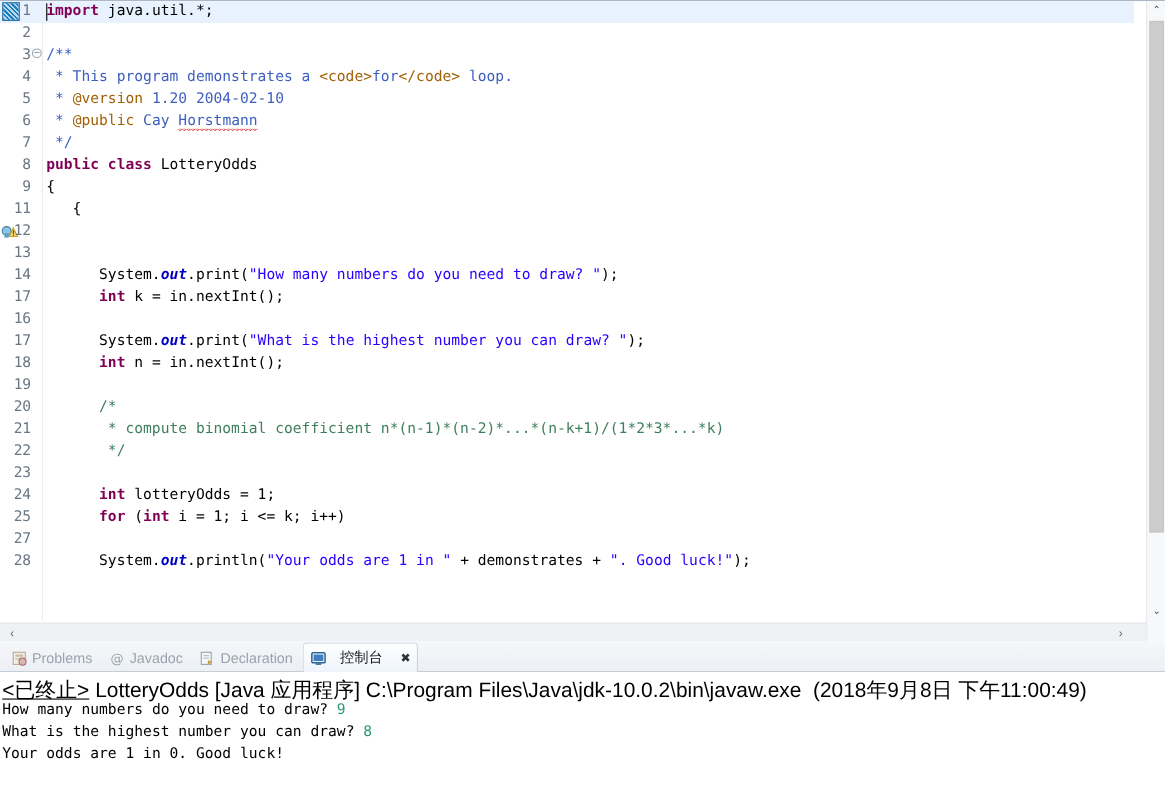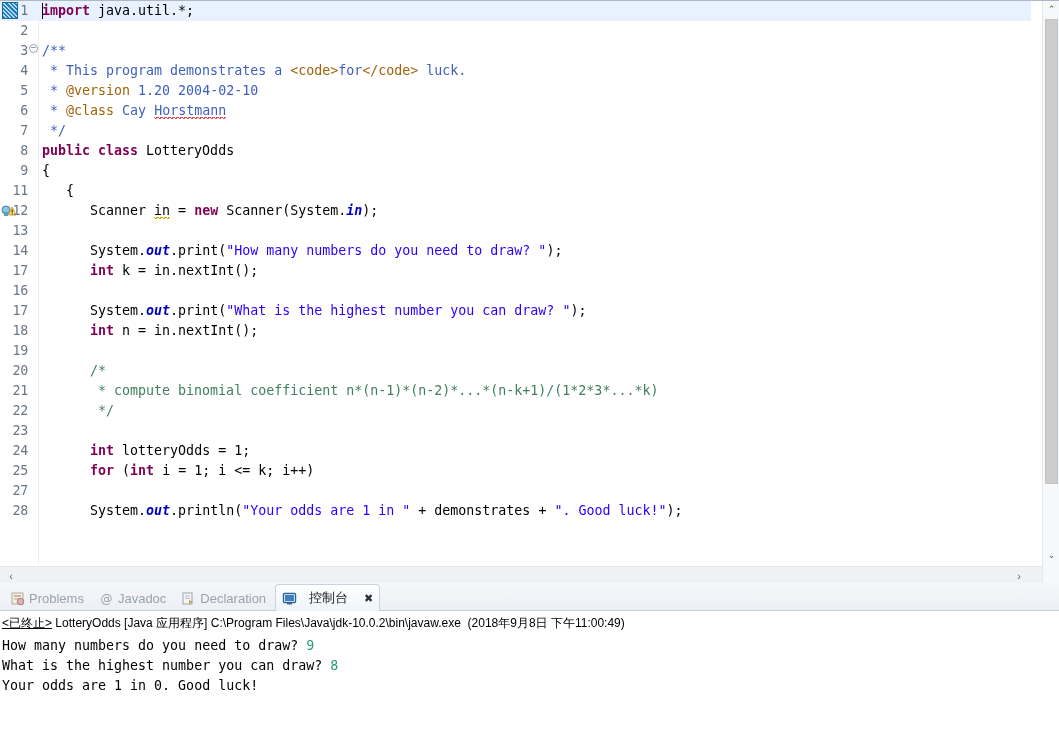--- a/index.html
+++ b/index.html
@@ -252,21 +252,21 @@
   .console-area {
     position: relative;
     height: 126px;
     background: #ffffff;
     overflow: hidden;
   }
   .console-title {
     position: absolute;
     left: 2px; top: 4px;
     font-family: "Liberation Sans", sans-serif;
-    font-size: 12px;
+    font-size: 19px;
     color: #000000;
     white-space: nowrap;
   }
   .console-title .term { text-decoration: underline; }
   .console-body {
     position: absolute;
     left: 2px; top: 25px;
     font-family: "DejaVu Sans Mono", "Liberation Mono", monospace;
     font-size: 13.3px;
     line-height: 20px;
@@ -280,34 +280,34 @@
 
 <div class="app">
 
   <div class="editor-wrap">
     <div class="editor-scrollport">
       <div class="gutter-bg"></div>
       <div class="code-area" id="code-area">
           <div class="line current"><div class="marker-cursor-line"></div><span class="lnum">1</span><span class="ltext"><span class="kw">import </span><span class="plain">java.util.*;</span></span><span class="caret"></span></div>
           <div class="line"><span class="lnum">2</span><span class="ltext"></span></div>
           <div class="line"><span class="lnum">3</span><span class="fold"></span><span class="ltext"><span class="jdoc">/**</span></span></div>
-          <div class="line"><span class="lnum">4</span><span class="ltext"><span class="jdoc"> * This program demonstrates a </span><span class="jtag">&lt;code&gt;</span><span class="jdoc">for</span><span class="jtag">&lt;/code&gt;</span><span class="jdoc"> luck.</span></span></div>
+          <div class="line"><span class="lnum">4</span><span class="ltext"><span class="jdoc"> * This program demonstrates a </span><span class="jtag">&lt;code&gt;</span><span class="jdoc">for</span><span class="jtag">&lt;/code&gt;</span><span class="jdoc"> loop.</span></span></div>
           <div class="line"><span class="lnum">5</span><span class="ltext"><span class="jdoc"> * </span><span class="jtag">@version</span><span class="jdoc"> 1.20 2004-02-10</span></span></div>
-          <div class="line"><span class="lnum">6</span><span class="ltext"><span class="jdoc"> * </span><span class="jtag">@class</span><span class="jdoc"> </span><span class="jdoc link-under">Cay</span><span class="jdoc"> </span><span class="jdoc sq-under">Horstmann</span></span></div>
+          <div class="line"><span class="lnum">6</span><span class="ltext"><span class="jdoc"> * </span><span class="jtag">@public</span><span class="jdoc"> </span><span class="jdoc link-under">Cay</span><span class="jdoc"> </span><span class="jdoc sq-under">Horstmann</span></span></div>
           <div class="line"><span class="lnum">7</span><span class="ltext"><span class="jdoc"> */</span></span></div>
           <div class="line"><span class="lnum">8</span><span class="ltext"><span class="kw">public class </span><span class="plain">LotteryOdds</span></span></div>
           <div class="line"><span class="lnum">9</span><span class="ltext"><span class="plain">{</span></span></div>
           <div class="line"><span class="lnum">11</span><span class="ltext"><span class="plain">   {</span></span></div>
           <div class="line"><div class="marker-warning"><svg width="17" height="15" viewBox="0 0 17 15">
                 <circle cx="5" cy="6" r="4" fill="#8fc4e0" stroke="#3f7fa8" stroke-width="1"></circle>
                 <rect x="3" y="8" width="4" height="4" fill="#5a9ec4"></rect>
                 <path d="M11 3 L15 11 L7.5 11 Z" fill="#fbe07a" stroke="#c9a32a" stroke-width="1"></path>
                 <rect x="10.6" y="5.4" width="1.3" height="3.2" fill="#6b5410"></rect>
                 <rect x="10.6" y="9.2" width="1.3" height="1.2" fill="#6b5410"></rect>
-              </svg></div><span class="lnum">12</span><span class="ltext"><span class="plain">      Scanner </span><span class="plain sq-under-amber">in</span><span class="plain"> = </span><span class="kw">new </span><span class="plain">Scanner(System.</span><span class="fld">in</span><span class="plain">);</span></span></div>
+              </svg></div><span class="lnum">12</span></div>
           <div class="line"><span class="lnum">13</span><span class="ltext"></span></div>
           <div class="line"><span class="lnum">14</span><span class="ltext"><span class="plain">      System.</span><span class="fld">out</span><span class="plain">.print(</span><span class="str">"How many numbers do you need to draw? "</span><span class="plain">);</span></span></div>
           <div class="line"><span class="lnum">17</span><span class="ltext"><span class="plain">      </span><span class="kw">int </span><span class="plain">k = in.nextInt();</span></span></div>
           <div class="line"><span class="lnum">16</span><span class="ltext"></span></div>
           <div class="line"><span class="lnum">17</span><span class="ltext"><span class="plain">      System.</span><span class="fld">out</span><span class="plain">.print(</span><span class="str">"What is the highest number you can draw? "</span><span class="plain">);</span></span></div>
           <div class="line"><span class="lnum">18</span><span class="ltext"><span class="plain">      </span><span class="kw">int </span><span class="plain">n = in.nextInt();</span></span></div>
           <div class="line"><span class="lnum">19</span><span class="ltext"></span></div>
           <div class="line"><span class="lnum">20</span><span class="ltext"><span class="cmt">      /*</span></span></div>
           <div class="line"><span class="lnum">21</span><span class="ltext"><span class="cmt">       * compute binomial coefficient n*(n-1)*(n-2)*...*(n-k+1)/(1*2*3*...*k)</span></span></div>
           <div class="line"><span class="lnum">22</span><span class="ltext"><span class="cmt">       */</span></span></div>

